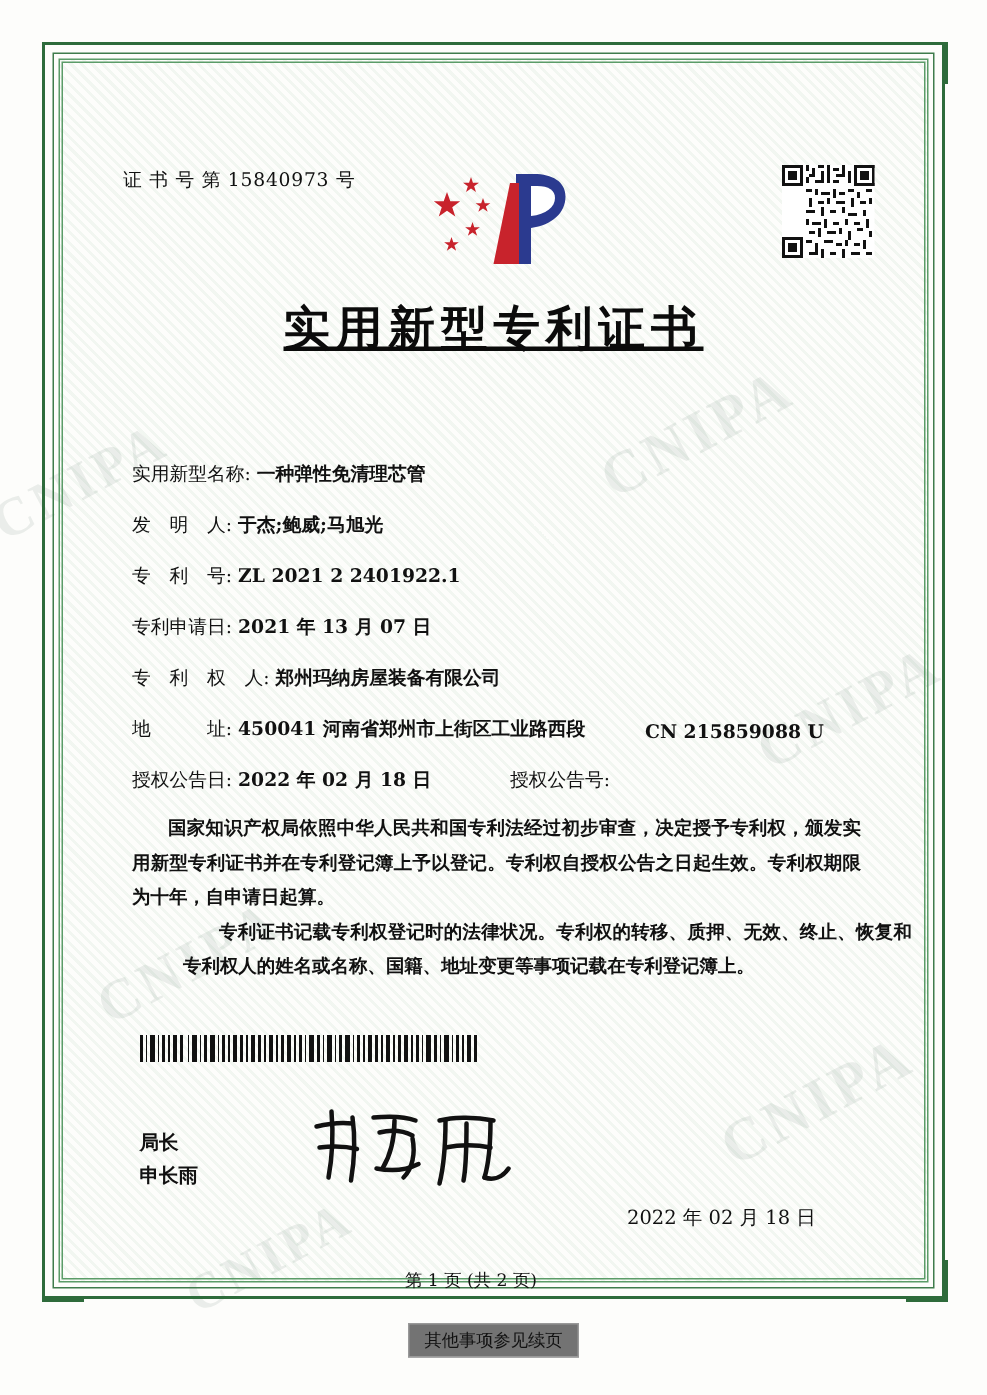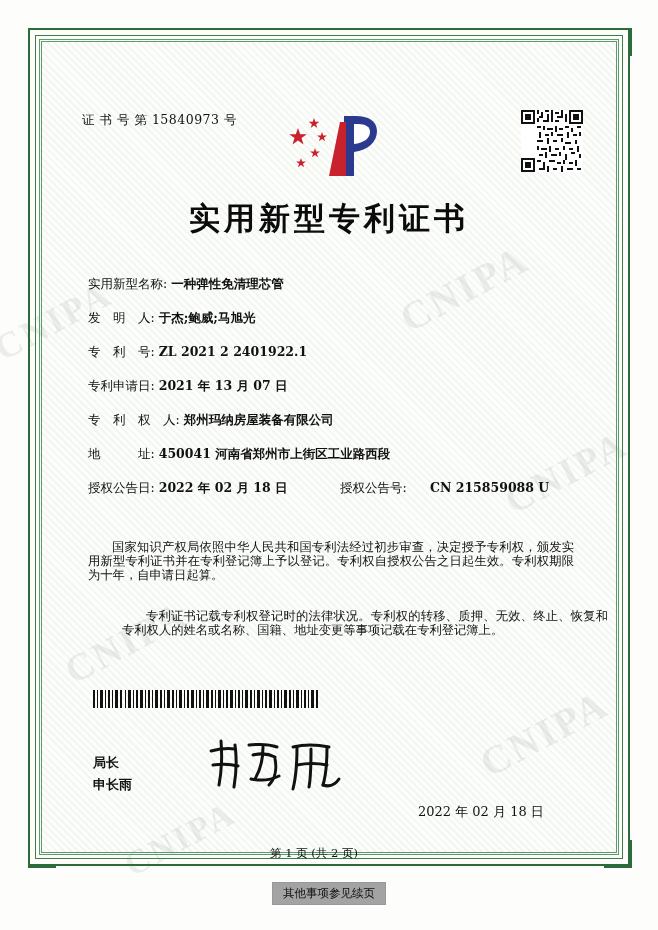--- a/index.html
+++ b/index.html
@@ -115,40 +115,42 @@
     position: absolute;
     left: 0;
     top: 198px;
     width: 658px;
     text-align: center;
     font-size: 31px;
     font-weight: bold;
     letter-spacing: 4px;
     color: #0b0b0b;
     font-family: "DejaVu Serif","Liberation Serif",serif;
+    text-decoration: underline;
   }
 
   
   .fields {
     position: absolute;
     left: 88px;
     top: 276px;
     width: 490px;
     font-size: 12.5px;
     color: #111;
   }
   .frow {
     position: relative;
     height: 34px;
     white-space: nowrap;
   }
   .flabel {
     display: inline-block;
     color: #111;
     font-size: 12.5px;
+    margin-top: 32px;
   }
   .fvalue {
     display: inline-block;
     color: #111;
     font-size: 12.5px;
     font-weight: bold;
   }
   .frow.two .second-label {
     position: absolute;
     left: 252px;
@@ -157,24 +159,25 @@
     position: absolute;
     left: 342px;
   }
 
   
   .para {
     position: absolute;
     left: 88px;
     width: 486px;
     font-size: 12.3px;
-    line-height: 14px;
+    line-height: 23px;
     text-align: justify;
     color: #111;
     text-indent: 24px;
+    font-weight: bold;
   }
   .p1 { top: 540px; }
   .p2 { top: 609px; margin-left: 34px; }
 
   
   .barcode {
     position: absolute;
     left: 93px;
     top: 690px;
     width: 228px;
@@ -223,21 +226,21 @@
     top: 882px;
     width: 658px;
     text-align: center;
   }
   .footer-note span {
     display: inline-block;
     border: 1px solid #999;
     padding: 3px 10px;
     font-size: 11.5px;
     color: #111;
-    background: #a3a3a3;
+    background: #737373;
   }
 </style>
 </head>
 <body>
 
 <div id="page">
 
   <div class="watermark wm1">CNIPA</div>
   <div class="watermark wm2">CNIPA</div>
   <div class="watermark wm3">CNIPA</div>

